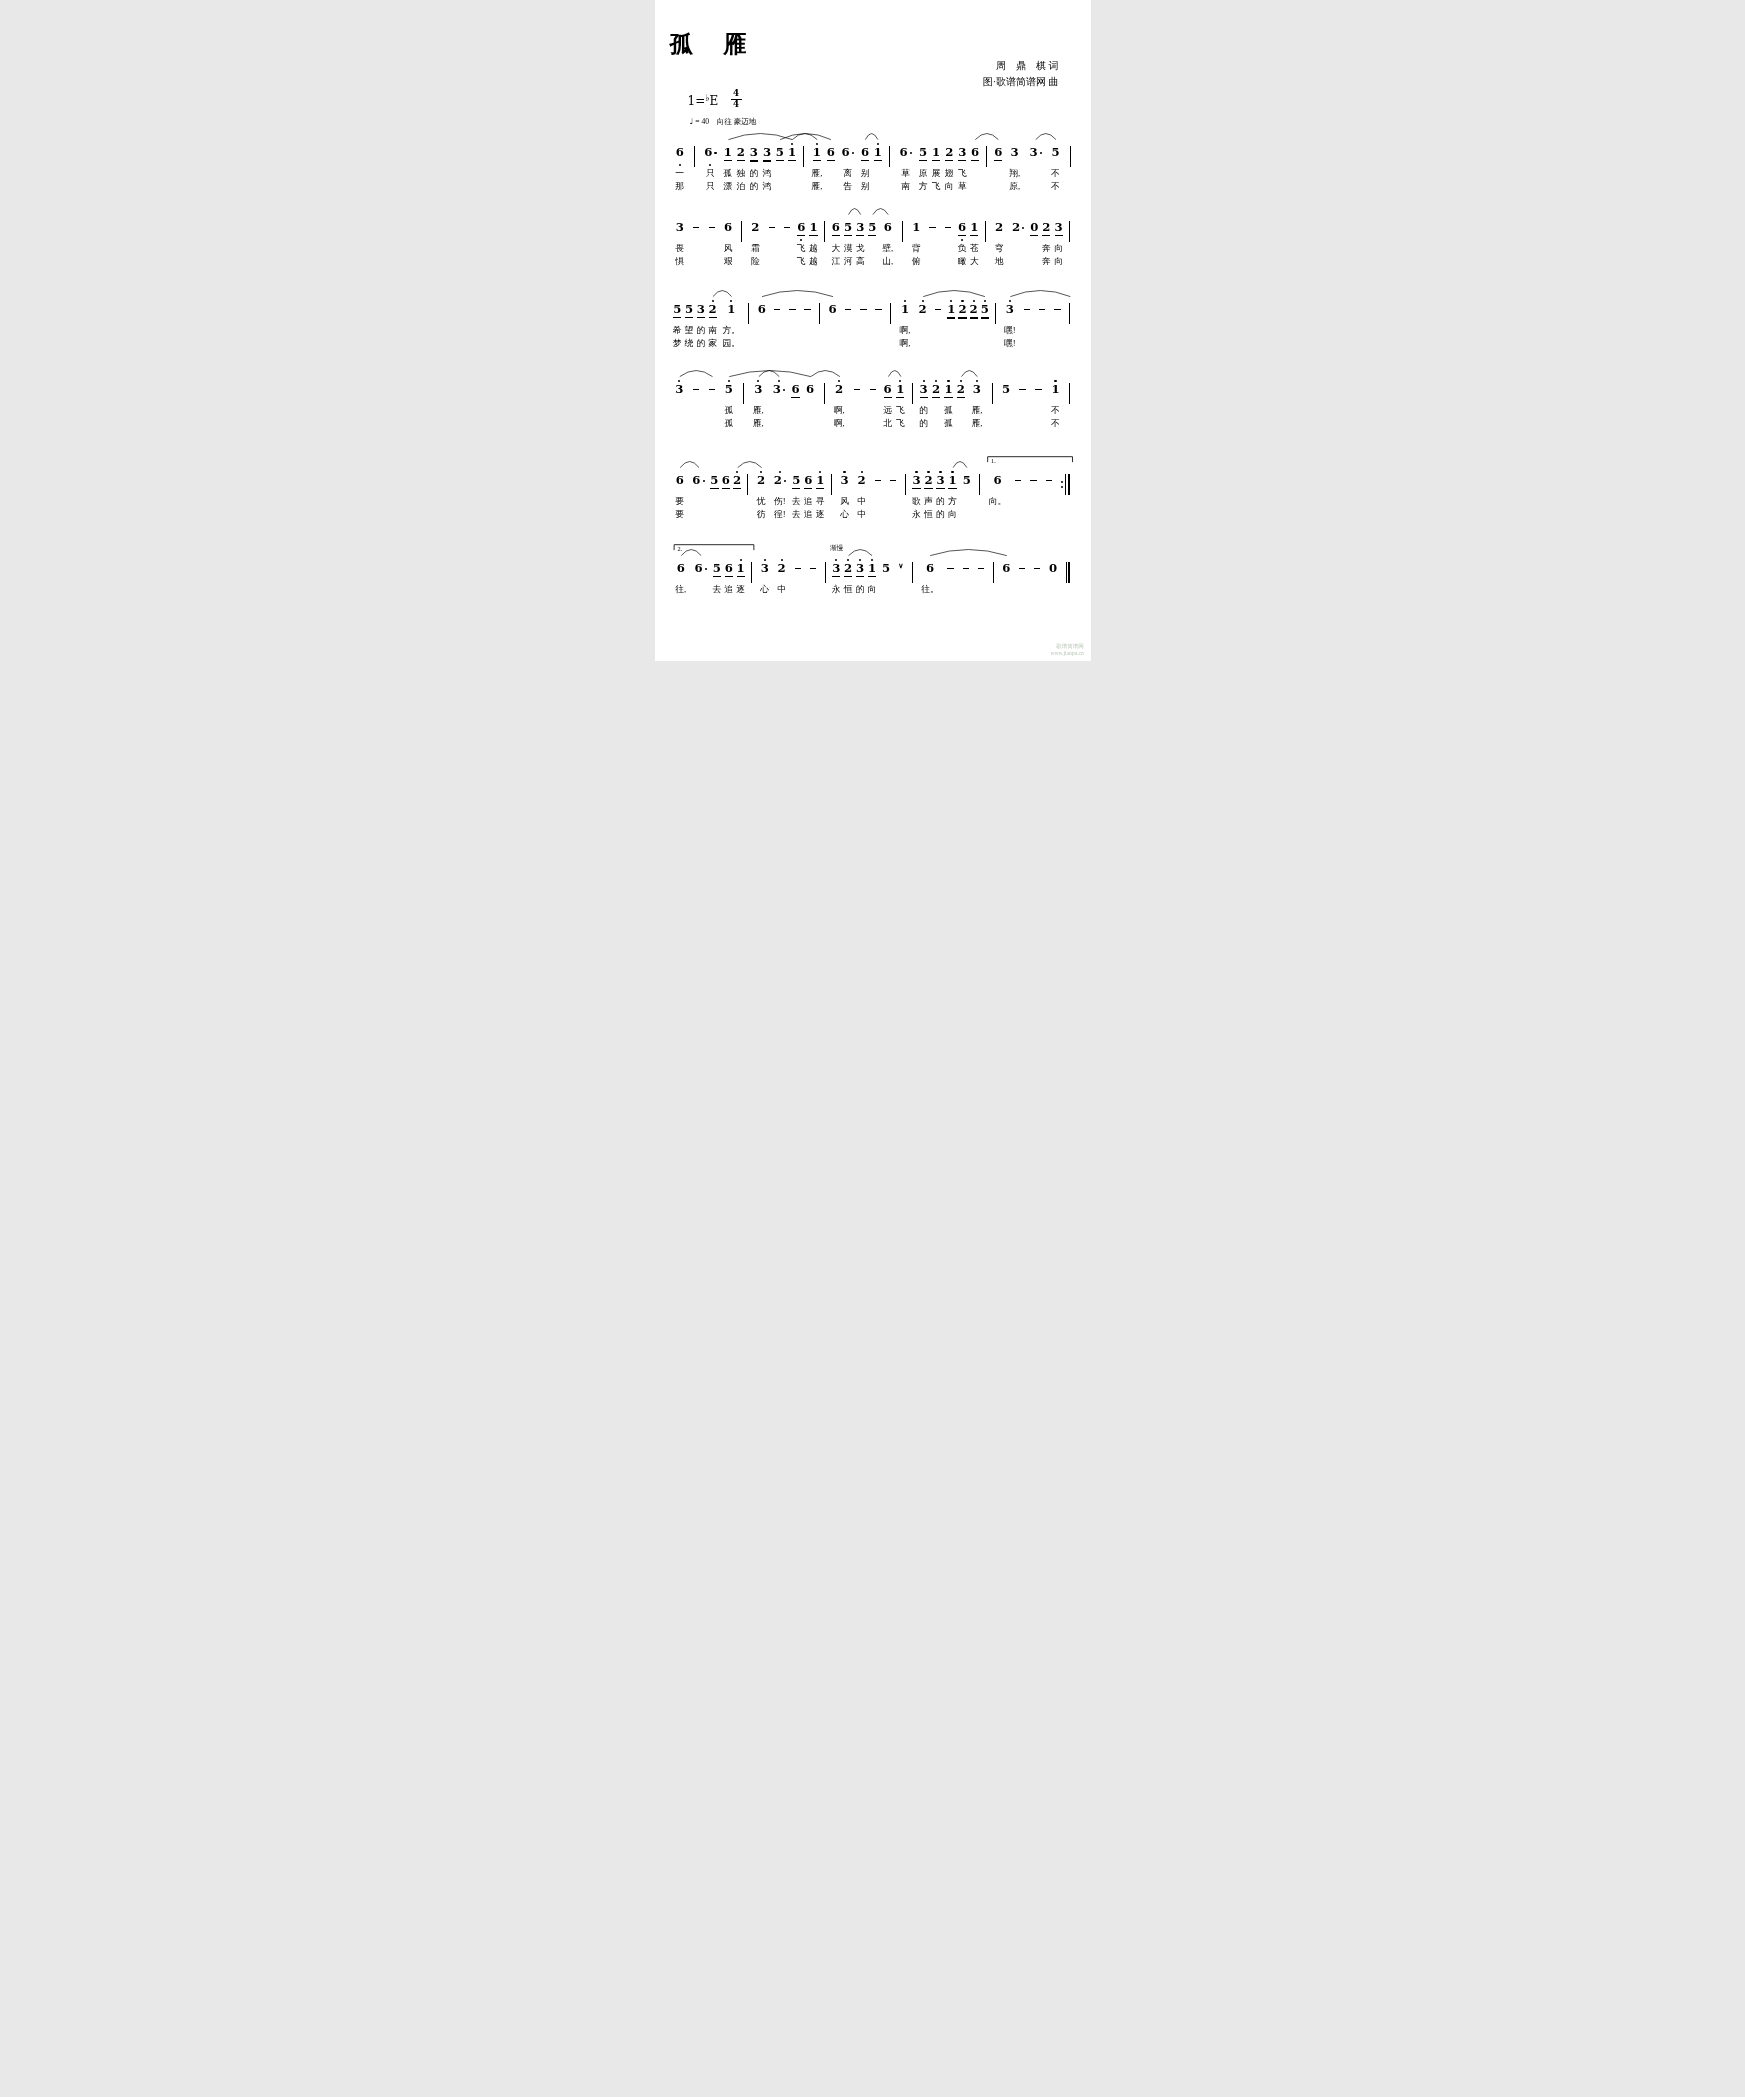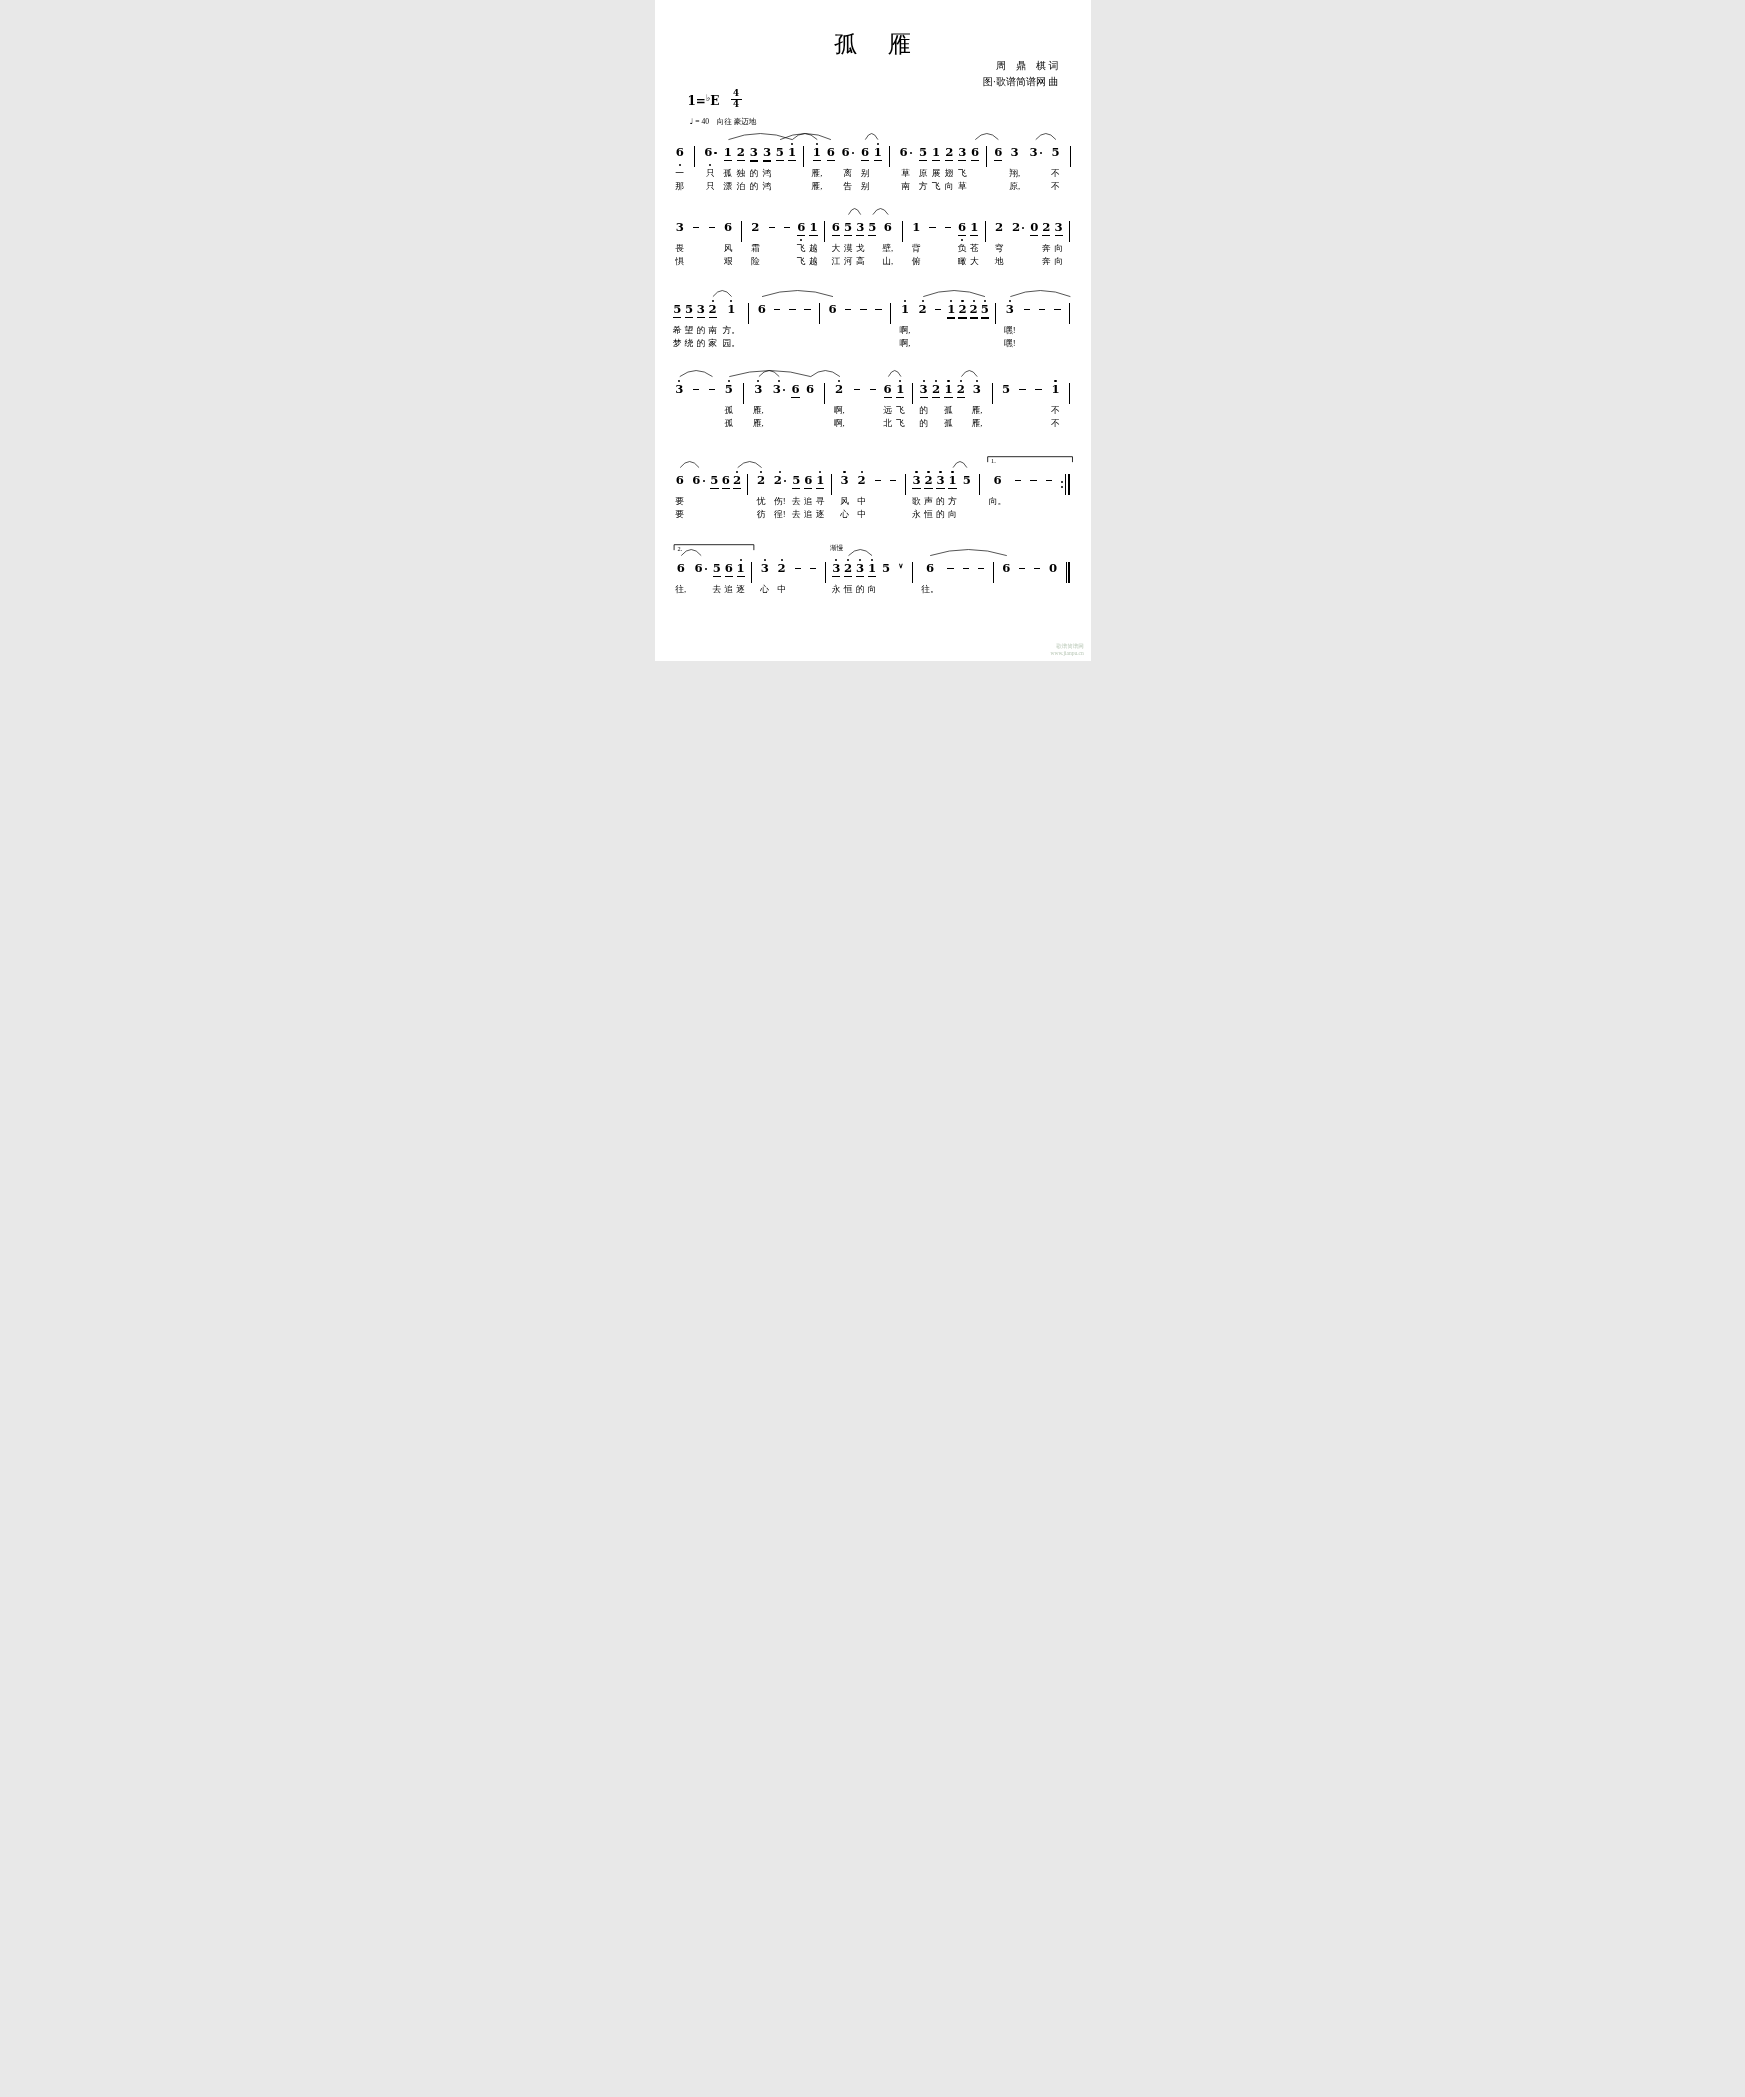--- a/index.html
+++ b/index.html
@@ -1,24 +1,24 @@
 <!DOCTYPE html>
 <html style="font-size:6.7px"><head>
 <meta charset="utf-8">
 <style>
   html,body{margin:0;padding:0;background:#e8e8e8;}
   #page{position:relative;width:436px;height:661px;background:#ffffff;margin:0 auto;overflow:hidden;
         font-family:"Liberation Serif", serif;color:#000;}
   
-  #title{position:absolute;left:0;right:0;top:28px;text-align:center;font-weight:normal;font-size:23.5px;
+  #title{position:absolute;left:0;right:0;top:28px;font-weight:bold;font-size:23.5px;
          font-family:"Liberation Serif", serif;}
   #title span{display:inline-block;margin:0 15px;}
   #credits{position:absolute;right:32px;top:58px;text-align:right;font-size:10px;line-height:16px;}
   
-  #keysig{position:absolute;left:33px;top:92px;font-family:"DejaVu Serif", serif;font-weight:bold;font-size:12px;text-align:center;}
+  #keysig{position:absolute;left:33px;top:92px;font-family:"DejaVu Serif", serif;font-weight:normal;font-size:12px;text-align:center;}
   #keysig .flat{font-size:9.2px;vertical-align:3.8px;}
   #meter{position:absolute;left:76px;top:89px;text-align:center;font-family:"DejaVu Serif", serif;font-weight:bold;font-size:8.8px;line-height:9.2px;}
   #meter .fline{height:0.8px;background:#000;width:11px;margin:0.4px auto;}
   #tempo{position:absolute;left:35px;top:117px;font-size:7.6px;}
   #tempo .nq{font-family:"DejaVu Sans", sans-serif;font-size:8px;}
   
   #score{position:absolute;left:17px;top:0;width:403px;height:100%;}
   .system{position:absolute;left:0;width:403px;padding-top:14.3px;}
   .ovl{position:absolute;left:0;top:0;width:403px;height:14.3px;overflow:visible;}
   .noterow{display:flex;justify-content:space-between;align-items:flex-start;}

